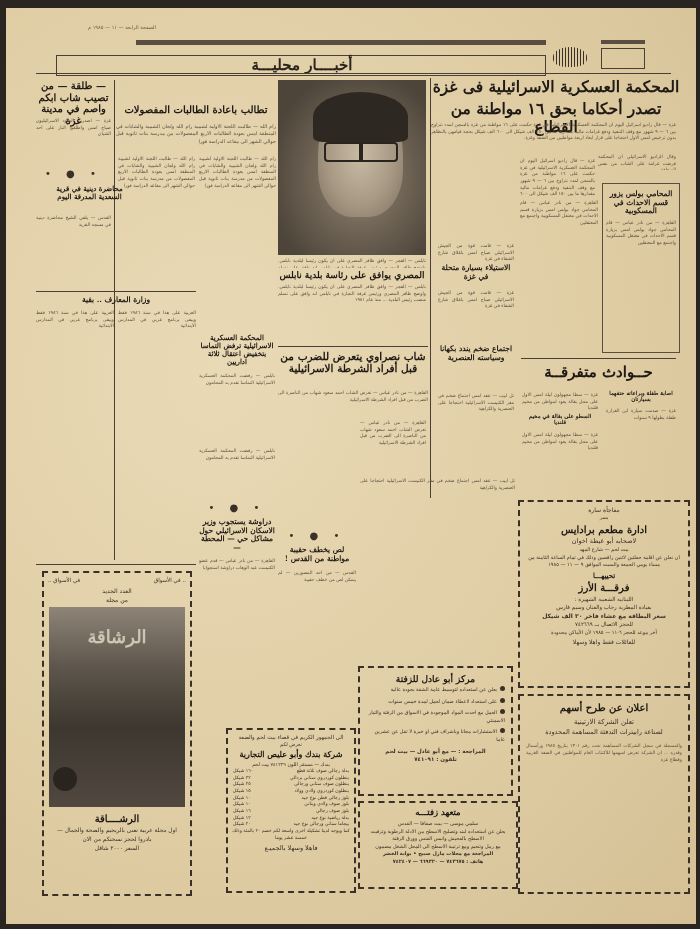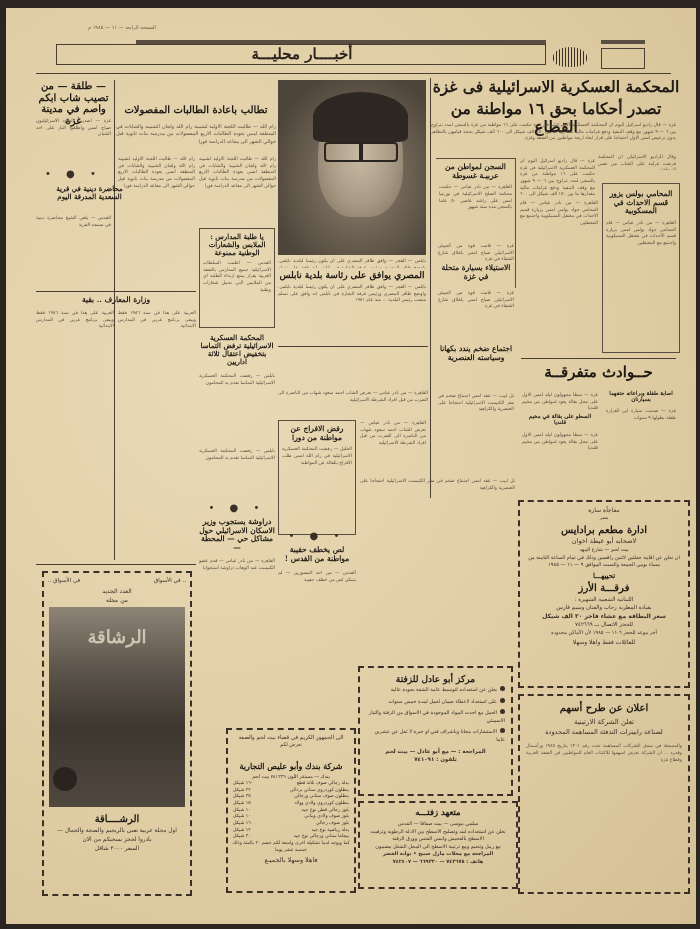--- a/index.html
+++ b/index.html
@@ -29,38 +29,34 @@
 .dots{text-align:center;font-size:10px;color:#3a3028;letter-spacing:6px}
 </style>
 </head>
 <body>
 
 <div class="paper">
 
   <div class="abs dateline rtl" style="left:30px;top:16px;width:120px">الصفحة الرابعة — ١١ — ١٩٨٥ م</div>
   <div class="abs hdrbar" style="left:130px;top:32px;width:410px"></div>
   <div class="abs hdrbar" style="left:595px;top:32px;width:44px;height:4px"></div>
-  <div class="abs hdrbox" style="left:50px;top:36px;width:490px;height:21px">
+  <div class="abs hdrbox" style="left:50px;top:47px;width:490px;height:21px">
     <div class="section-title" style="margin-left:160px;width:170px;line-height:18px">أخبــــار محليـــة</div>
   </div>
   <div class="abs logo" style="left:547px;top:39px"></div>
   <div class="abs hdrbox" style="left:595px;top:40px;width:44px;height:21px"></div>
   <div class="abs rule-h" style="left:30px;top:65px;width:635px"></div>
 
   <div class="abs hl" style="left:425px;top:70px;width:250px;font-size:15.5px">المحكمة العسكرية الاسرائيلية فى غزة</div>
   <div class="abs hl" style="left:425px;top:92px;width:250px;font-size:15.5px">تصدر أحكاما بحق ١٦ مواطنة من القطاع</div>
   <div class="abs body" style="left:425px;top:114px;width:245px;height:30px">غزة — قال راديو اسرائيل اليوم ان المحكمة العسكرية الاسرائيلية في غزة حكمت على ١٦ مواطنة من غزة بالسجن لمدد تتراوح بين ٦ — ٩ شهور مع وقف التنفيذ ودفع غرامات مالية مقدارها ما بين ١٥٠ الف شيكل الى ٦٠٠ الف شيكل بحجة قيامهن بالتظاهر بدون ترخيص امس الاول احتجاجا على قرار ابعاد اربعة مواطنين من الضفة وغزة.</div>
   <div class="abs body" style="left:592px;top:146px;width:78px;height:16px">وقال الراديو الاسرائيلي ان المحكمة فرضت غرامة على الشاب من نفس المنطقة</div>
 
   <div class="abs rule-v" style="left:424px;top:70px;height:420px"></div>
 
-  <div class="abs" style="left:430px;top:150px;width:80px;height:130px;border-right:1px solid #5a4e42;border-top:1px solid #5a4e42">
-    <div class="hl" style="font-size:7.5px;margin-top:4px">السجن لمواطن من عربيـة غسوطة</div>
-    <div class="body" style="margin-top:4px;padding:0 3px;height:100px">القاهرة — من نادر عباس — حكمت محكمة الصلح الاسرائيلية في نورنبيا امس على راشد عاصي ٥٠ عاما بالسجن مدة ستة شهور</div>
-  </div>
   <div class="abs body" style="left:514px;top:150px;width:75px;height:38px">غزة — قال راديو اسرائيل اليوم ان المحكمة العسكرية الاسرائيلية في غزة حكمت على ١٦ مواطنة من غزة بالسجن لمدد تتراوح بين ٦ — ٩ شهور مع وقف التنفيذ ودفع غرامات مالية مقدارها ما بين ١٥٠ الف شيكل الى ٦٠٠ الف شيكل بحجة قيامهن بالتظاهر بدون ترخيص امس الاول احتجاجا على قرار ابعاد اربعة مواطنين من الضفة وغزة.</div>
 
   <div class="abs box" style="left:596px;top:175px;width:78px;height:170px">
     <div class="hl" style="font-size:7.5px;margin-top:6px">المحامي بولس يزور قسم الاحداث في المسكوبية</div>
     <div class="body" style="margin-top:4px;padding:0 3px;height:125px">القاهرة — من نادر عباس — قام المحامي جواد بولس امس بزيارة قسم الاحداث في معتقل المسكوبية واجتمع مع المعتقلين</div>
   </div>
   <div class="abs body" style="left:514px;top:192px;width:78px;height:150px">القاهرة — من نادر عباس — قام المحامي جواد بولس امس بزيارة قسم الاحداث في معتقل المسكوبية واجتمع مع المعتقلين</div>
 
   <div class="abs body" style="left:432px;top:235px;width:76px;height:20px">غزة — قامت قوة من الجيش الاسرائيلي صباح امس باغلاق شارع الشفاء في غزة</div>
   <div class="abs hl" style="left:432px;top:256px;width:76px;font-size:7.5px">الاستيلاء بسيارة متحلة في غزة</div>
@@ -80,40 +76,33 @@
     <div class="face"></div>
     <div class="hair"></div>
     <div class="glasses"></div>
   </div>
   <div class="abs body" style="left:272px;top:250px;width:148px;height:10px">نابلس — الفجر — وافق ظافر المصري على ان يكون رئيسا لبلدية نابلس. واوضح ظافر المصري ورئيس غرفة التجارة في نابلس انه وافق على تسلم منصب رئيس البلدية ... منذ عام ١٩٨١</div>
 
   <div class="abs hl" style="left:272px;top:262px;width:148px;font-size:9px">المصري يوافق على رئاسة بلدية نابلس</div>
   <div class="abs body" style="left:272px;top:276px;width:148px;height:55px">نابلس — الفجر — وافق ظافر المصري على ان يكون رئيسا لبلدية نابلس. واوضح ظافر المصري ورئيس غرفة التجارة في نابلس انه وافق على تسلم منصب رئيس البلدية ... منذ عام ١٩٨١</div>
   <div class="abs rule-h" style="left:272px;top:338px;width:150px"></div>
 
+  <div class="abs hl" style="left:272px;top:342px;width:150px;font-size:10.5px">شاب نصراوي يتعرض للضرب من قبل أفراد الشرطة الاسرائيلية</div>
   <div class="abs body" style="left:272px;top:382px;width:150px;height:28px">القاهرة — من نادر عباس — تعرض الشاب احمد سعود شهاب من الناصرة الى الضرب من قبل افراد الشرطة الاسرائيلية</div>
-  <div class="abs box" style="left:272px;top:412px;width:78px;height:115px">
-    <div class="hl" style="font-size:7.5px;margin-top:4px">رفض الافراج عن مواطنة من دورا</div>
-    <div class="body" style="margin-top:4px;padding:0 3px;height:75px">الخليل — رفضت المحكمة العسكرية الاسرائيلية في رام الله امس طلب الافراج بكفالة عن المواطنة</div>
-  </div>
   <div class="abs body" style="left:354px;top:412px;width:66px;height:115px">القاهرة — من نادر عباس — تعرض الشاب احمد سعود شهاب من الناصرة الى الضرب من قبل افراد الشرطة الاسرائيلية</div>
 
   <div class="abs dots" style="left:272px;top:522px;width:78px">• ● •</div>
   <div class="abs hl" style="left:272px;top:538px;width:78px;font-size:7.5px">لص يخطف حقيبة مواطنة من القدس !</div>
   <div class="abs body" style="left:272px;top:562px;width:78px;height:155px">القدس — من احد المصورين — لم يتمكن لص من خطف حقيبة</div>
 
   <div class="abs hl" style="left:110px;top:96px;width:160px;font-size:10px">تطالب باعادة الطالبات المفصولات</div>
   <div class="abs body" style="left:110px;top:115px;width:160px;height:30px;font-size:5px">رام الله — طالبت اللجنة الاولية لشبيبة رام الله ولجان الشبيبة والشابات في المنطقة امس بعودة الطالبات الاربع المفصولات من مدرسة بنات ثانوية قبل حوالي الشهر الى مقاعد الدراسة فورا</div>
   <div class="abs body" style="left:193px;top:148px;width:77px;height:55px">رام الله — طالبت اللجنة الاولية لشبيبة رام الله ولجان الشبيبة والشابات في المنطقة امس بعودة الطالبات الاربع المفصولات من مدرسة بنات ثانوية قبل حوالي الشهر الى مقاعد الدراسة فورا</div>
   <div class="abs body" style="left:112px;top:148px;width:77px;height:110px">رام الله — طالبت اللجنة الاولية لشبيبة رام الله ولجان الشبيبة والشابات في المنطقة امس بعودة الطالبات الاربع المفصولات من مدرسة بنات ثانوية قبل حوالي الشهر الى مقاعد الدراسة فورا</div>
 
-  <div class="abs box" style="left:193px;top:220px;width:76px;height:100px">
-    <div class="hl" style="font-size:7px;margin-top:4px">يا طلبة المدارس : الملابس والشعارات الوطنية ممنوعة</div>
-    <div class="body" style="margin-top:3px;padding:0 3px;height:58px">القدس — اعلمت السلطات الاسرائيلية جميع المدارس بالضفة الغربية بقرار يمنع ارتداء الطلبة اي من الملابس التي تحمل شعارات وطنية</div>
-  </div>
   <div class="abs hl" style="left:193px;top:326px;width:76px;font-size:7px">المحكمة العسكرية الاسرائيلية ترفض التماسا بتخفيض اعتقال ثلاثة اداريين</div>
   <div class="abs body" style="left:193px;top:365px;width:76px;height:70px">نابلس — رفضت المحكمة العسكرية الاسرائيلية التماسا تقدم به المحامون</div>
   <div class="abs body" style="left:193px;top:440px;width:76px;height:50px">نابلس — رفضت المحكمة العسكرية الاسرائيلية التماسا تقدم به المحامون</div>
 
   <div class="abs dots" style="left:193px;top:494px;width:76px">• ● •</div>
   <div class="abs hl" style="left:193px;top:510px;width:76px;font-size:7.5px">دراوشة يستجوب وزير الاسكان الاسرائيلي حول مشاكل حي — المحطة —</div>
   <div class="abs body" style="left:193px;top:550px;width:76px;height:165px">القاهرة — من نادر عباس — قدم عضو الكنيست عبد الوهاب دراوشة استجوابا</div>
 
   <div class="abs rule-v" style="left:108px;top:72px;height:480px"></div>
   <div class="abs hl" style="left:30px;top:72px;width:75px;font-size:10px">— طلقة — من تصيب شاب ابكم واصم في مدينة غزة</div>
@@ -161,21 +150,21 @@
     <div class="small" style="font-size:5px;margin-top:3px">سلمي موسى — بيت صفافا — القدس</div>
     <div class="small" style="font-size:5px;padding:0 4px">يعلن عن استعداده لبند وتصليح الاسطح من الادلة الرطوبة وتزفيت الاسطح بالفحيش وانبس الفنس وورق الزفتة</div>
     <div class="small" style="font-size:5px">مع رمل وتنعيم ومع ترتيبة الاسطح الى المحل الشغل مضمون</div>
     <div class="small" style="font-size:5px;font-weight:bold">المراجعة مع محلات مازل صبيح • بوابة الخضر</div>
     <div class="small" style="font-size:5px;font-weight:bold">هاتف : ٧٤٣٦٧٥ — ٦٦٩٣٢٠ — ٧٤٢٤٠٧</div>
   </div>
 
   <div class="abs dash" style="left:220px;top:720px;width:130px;height:165px">
     <div class="small" style="font-size:5.5px;margin-top:3px">الى الجمهور الكريم في قضاء بيت لحم والضفة</div>
     <div class="small" style="font-size:5px">نعرض لكم</div>
-    <div class="ad-title" style="font-size:8px;margin-top:12px">شركة بندك وأبو عليص التجارية</div>
+    <div class="ad-title" style="font-size:8px;margin-top:0">شركة بندك وأبو عليص التجارية</div>
     <div class="small" style="font-size:4.8px;margin-top:2px">بندك — مستقر اللون ٧٤١٢٢٩ بيت لحم</div>
     <div style="padding:0 5px;direction:rtl">
       <div style="display:flex;justify-content:space-between;font-size:4.6px;color:#3a3028;line-height:1.45">
           <span>بدلة رجالي صوف ثلاثة قطع</span>
           <span>١٦٠ شيكل</span>
         </div>
       <div style="display:flex;justify-content:space-between;font-size:4.6px;color:#3a3028;line-height:1.45">
           <span>بنطلون كوردروي ستاني بردالي</span>
           <span>٢٢ شيكل</span>
         </div>

